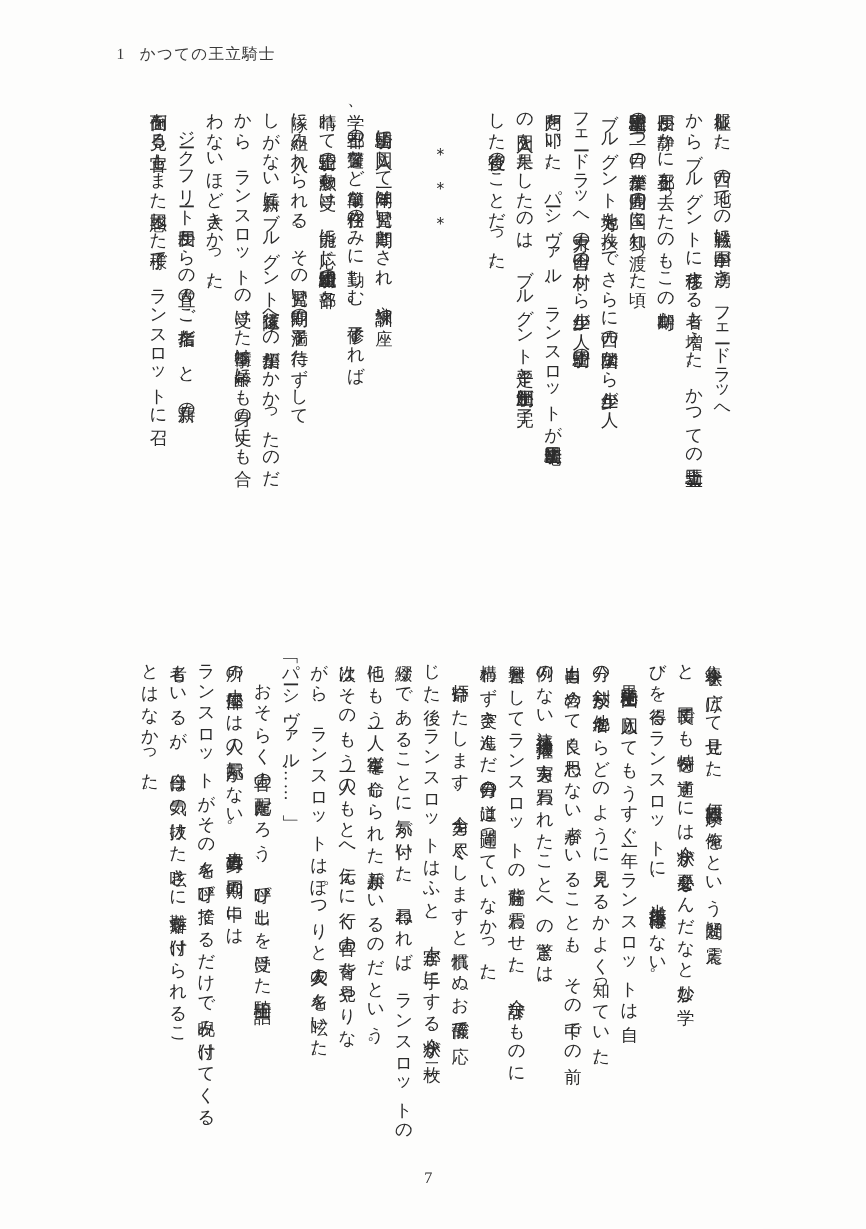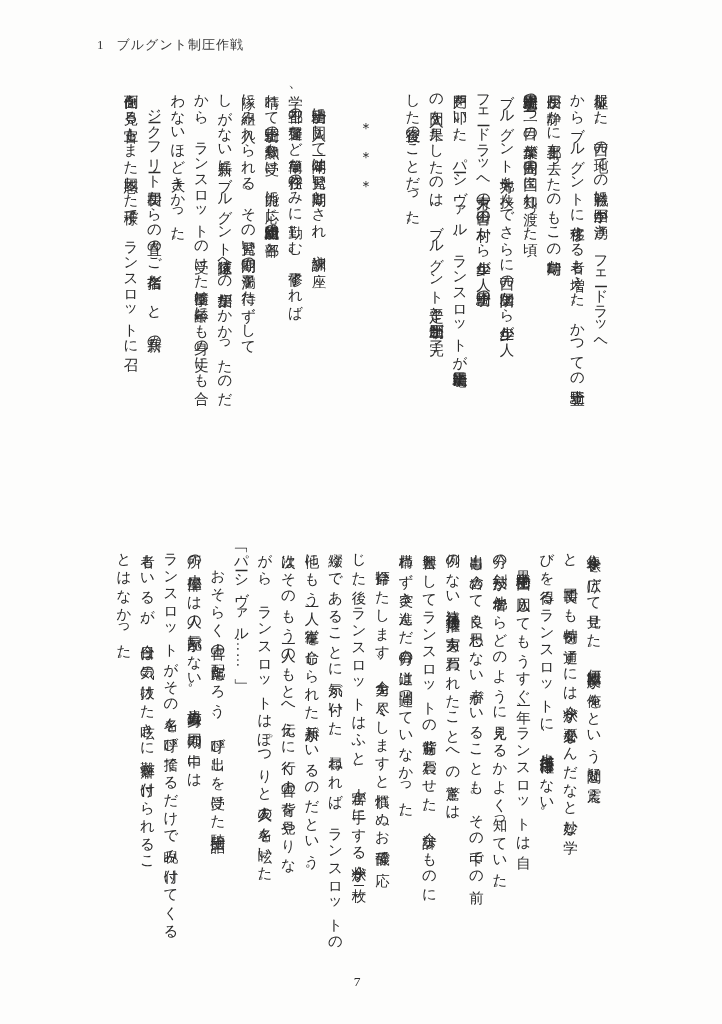--- a/index.html
+++ b/index.html
@@ -61,21 +61,21 @@
     font-size: 13.5px;
     color: #2b2b2b;
   }
 </style>
 </head>
 <body>
 
 <div class="page">
 
   <div class="header">
-    <span class="hnum">1</span><span>ブルグント制圧作戦</span>
+    <span class="hnum">1</span><span>かつての王立騎士</span>
   </div>
 
   <div id="upper-block" class="vblock">
       <div class="tline">征服した。西の地での戦勝に国中が湧き、フェードラッヘ</div>
       <div class="tline">からブルグントに移住する者も増えた。かつての王立騎士</div>
       <div class="tline">団長が静かに王都を去ったのもこの時期か。</div>
       <div class="tline">黒竜騎士団の二つ目の偉業が周囲の国々に知れ渡った頃、</div>
       <div class="tline">ブルグント地方を挟んでさらに西の隣国から少年が一人、</div>
       <div class="tline">フェードラッヘ東方の田舎の村から少年が一人、騎士団の</div>
       <div class="tline">門戸を叩いた。パーシヴァル、ランスロットが黒竜騎士団</div>

